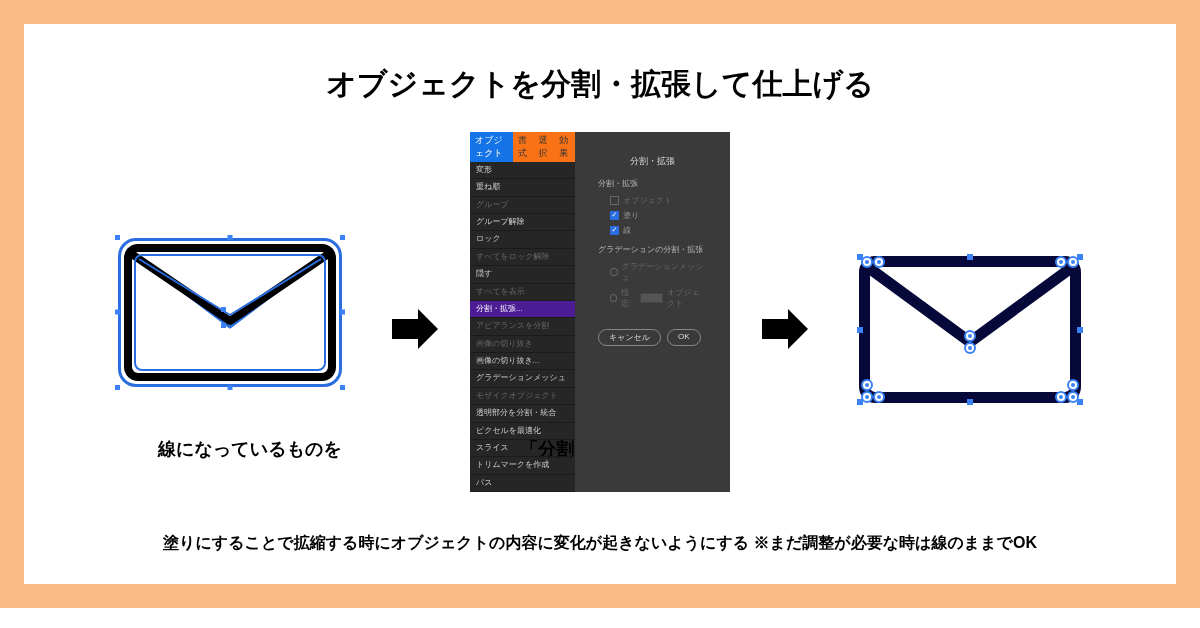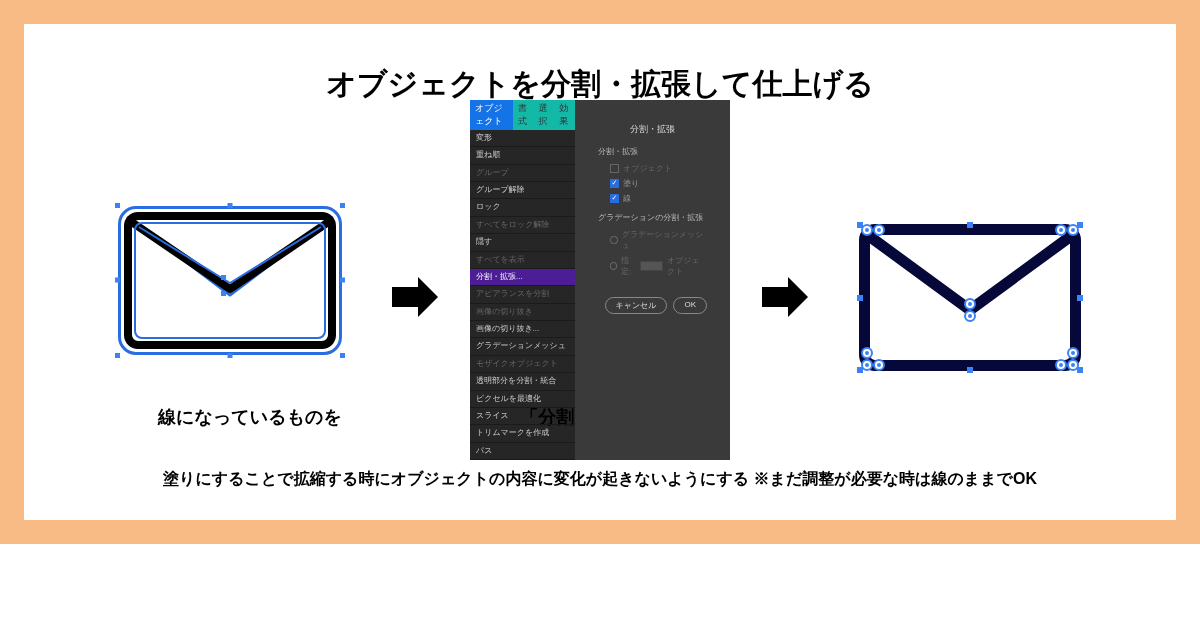--- a/index.html
+++ b/index.html
@@ -5,21 +5,21 @@
     * { margin: 0; padding: 0; box-sizing: border-box; }
     body {
       width: 1200px;
       height: 628px;
       font-family: "Hiragino Sans", "Hiragino Kaku Gothic ProN", Meiryo, sans-serif;
       background: #ffffff;
       position: relative;
     }
     .frame {
       width: 1200px;
-      height: 544px;
+      height: 608px;
       border: 24px solid #f8bb86;
       padding: 30px 40px 20px;
       display: flex;
       flex-direction: column;
     }
     .title {
       text-align: center;
       font-size: 30px;
       font-weight: 700;
       margin-top: 10px;
@@ -111,21 +111,21 @@
     .menu-tab {
       display: flex;
       font-size: 9px;
     }
     .menu-tab-active {
       background: #1473e6;
       color: #fff;
       padding: 2px 5px;
     }
     .menu-tab-item {
-      background: #14b8a6;
+      background: #f97316;
       color: #333;
       padding: 2px 5px;
     }
     .menu-item {
       padding: 3px 6px;
       border-bottom: 1px solid #1a1a1a;
       font-size: 8px;
       line-height: 1.3;
       position: relative;
     }
@@ -171,21 +171,20 @@
     .dialog-input {
       display: inline-block;
       width: 28px; height: 10px;
       background: #555;
       border: 1px solid #444;
       vertical-align: middle;
     }
     .dialog-buttons {
       display: flex;
       gap: 6px;
-      justify-content: flex-end;
       margin-top: 18px;
     }
     .dialog-btn {
       border: 1px solid #888;
       border-radius: 10px;
       padding: 2px 10px;
       font-size: 8px;
       color: #ddd;
     }
 

